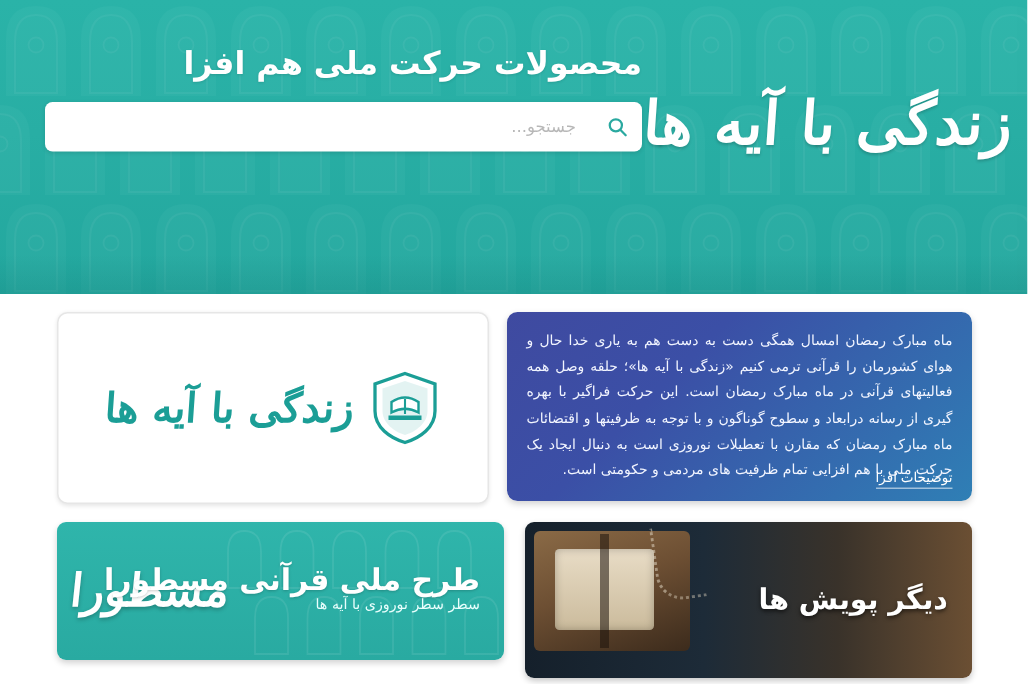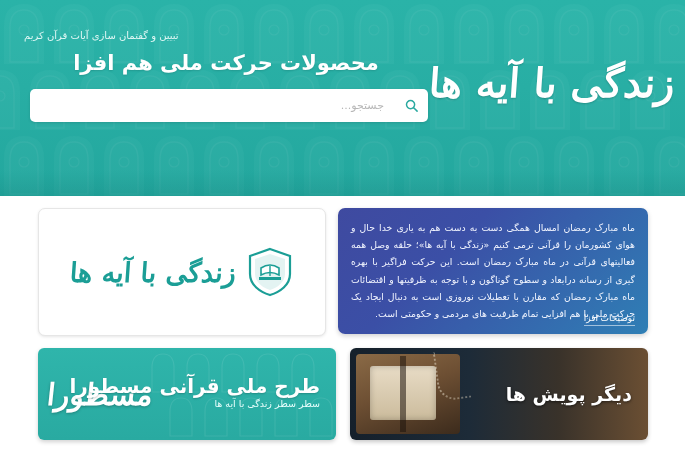--- a/index.html
+++ b/index.html
@@ -82,21 +82,21 @@
     letter-spacing: 0.2px;
     direction: rtl;
     text-align: left;
   }
   .hero-title {
     font-size: 21px;
     font-weight: 700;
     margin: 0 0 14px 0;
     color: #ffffff;
     direction: rtl;
-    text-align: center;
+    text-align: right;
     text-shadow: 0 1px 2px rgba(0,0,0,0.12);
   }
   .searchbar {
     position: relative;
     width: 398px;
     height: 33px;
     background: #ffffff;
     border-radius: 5px;
     box-shadow: 0 1px 3px rgba(0,0,0,0.12);
     display: flex;
@@ -224,21 +224,21 @@
     top: 152px;
     width: 610px;
     height: 92px;
     display: flex;
     flex-direction: row;
     gap: 14px;
   }
 
   .banner-dark {
     width: 298px;
-    height: 92px;
+    height: 104px;
     border-radius: 6px;
     overflow: hidden;
     position: relative;
     background: linear-gradient(90deg, #15202b 0%, #1d2b38 40%, #39322a 70%, #6b4f33 100%);
     box-shadow: 0 2px 4px rgba(0,0,0,0.22);
     cursor: pointer;
   }
   .banner-dark .book {
     position: absolute;
     left: 6px;
@@ -399,21 +399,20 @@
         </g>
       </svg>
     </div>
     <div class="hero-fade-bottom"></div>
 
     <div class="hero-logo">
       <span class="logo-script">زندگی با آیه ها</span>
     </div>
 
     <div class="hero-text">
-      <p class="hero-kicker">تبیین و گفتمان سازی آیات قرآن کریم</p>
       <h1 class="hero-title">محصولات حرکت ملی هم افزا</h1>
 
       <div class="searchbar">
         <input class="search-input" type="text" placeholder="جستجو..." style="">
         <button class="search-btn">
           <span>
             <svg width="15" height="15" viewBox="0 0 24 24" fill="none" stroke="#2aa9a0" stroke-width="2.4" stroke-linecap="round">
               <circle cx="10.5" cy="10.5" r="6.5"></circle>
               <line x1="15.5" y1="15.5" x2="21" y2="21"></line>
             </svg>
@@ -469,17 +468,17 @@
               <use href="#arch2" x="250" y="4"></use>
             <use href="#arch2" x="128" y="48"></use>
               <use href="#arch2" x="163" y="48"></use>
               <use href="#arch2" x="198" y="48"></use>
             <use href="#arch2" x="233" y="48"></use>
               <use href="#arch2" x="268" y="48"></use>
           </svg>
         </div>
         <span class="masturah">مسطورا</span>
         <span class="bt-title">طرح ملی قرآنی  مسطورا</span>
-        <span class="bt-sub">سطر سطر زندگی با آیه ها</span>
+        <span class="bt-sub">سطر سطر نوروزی با آیه ها</span>
       </div>
     </div>
   </div>
 </div>
 
 </body></html>

